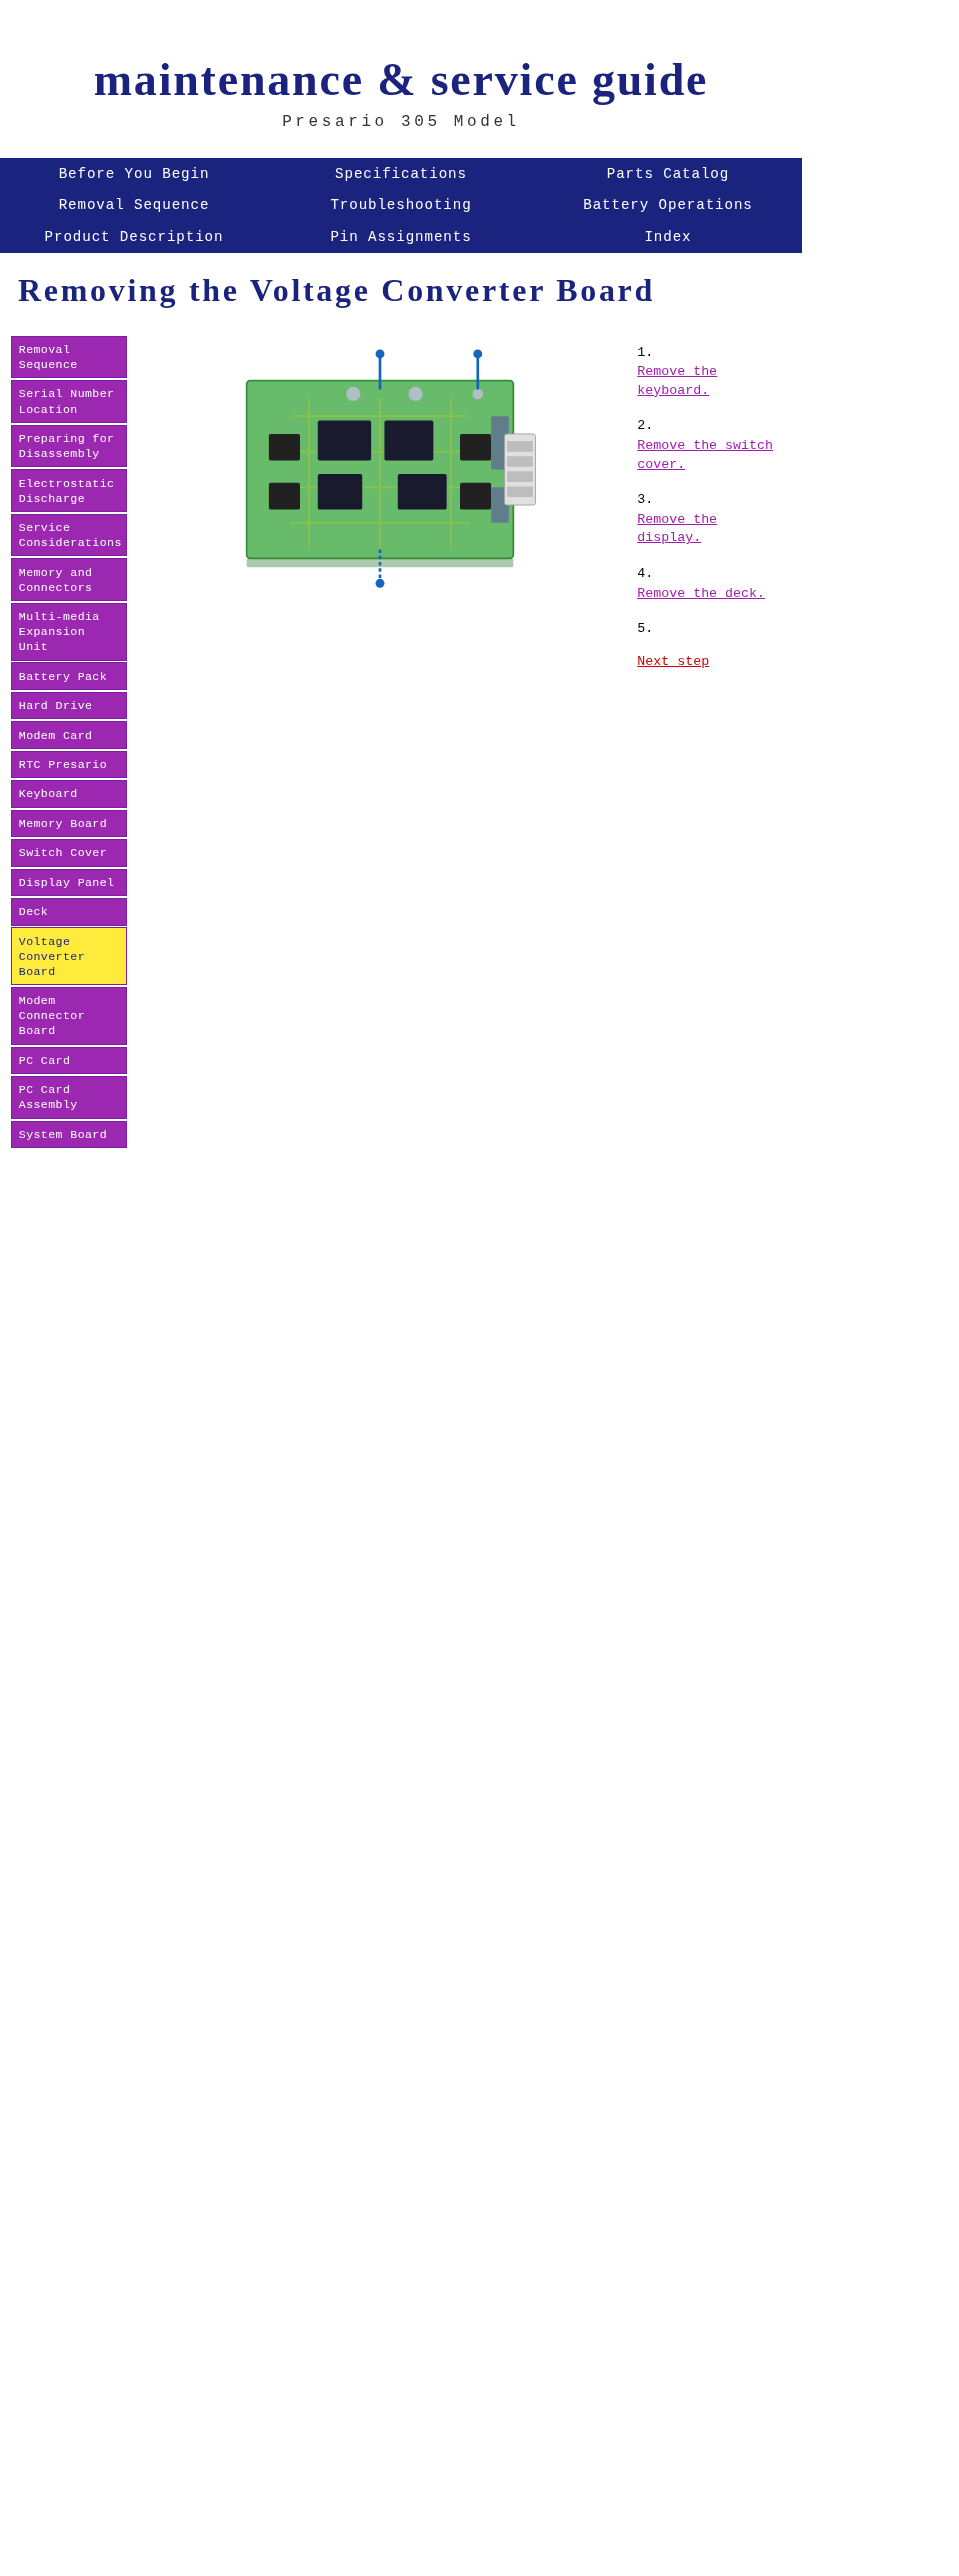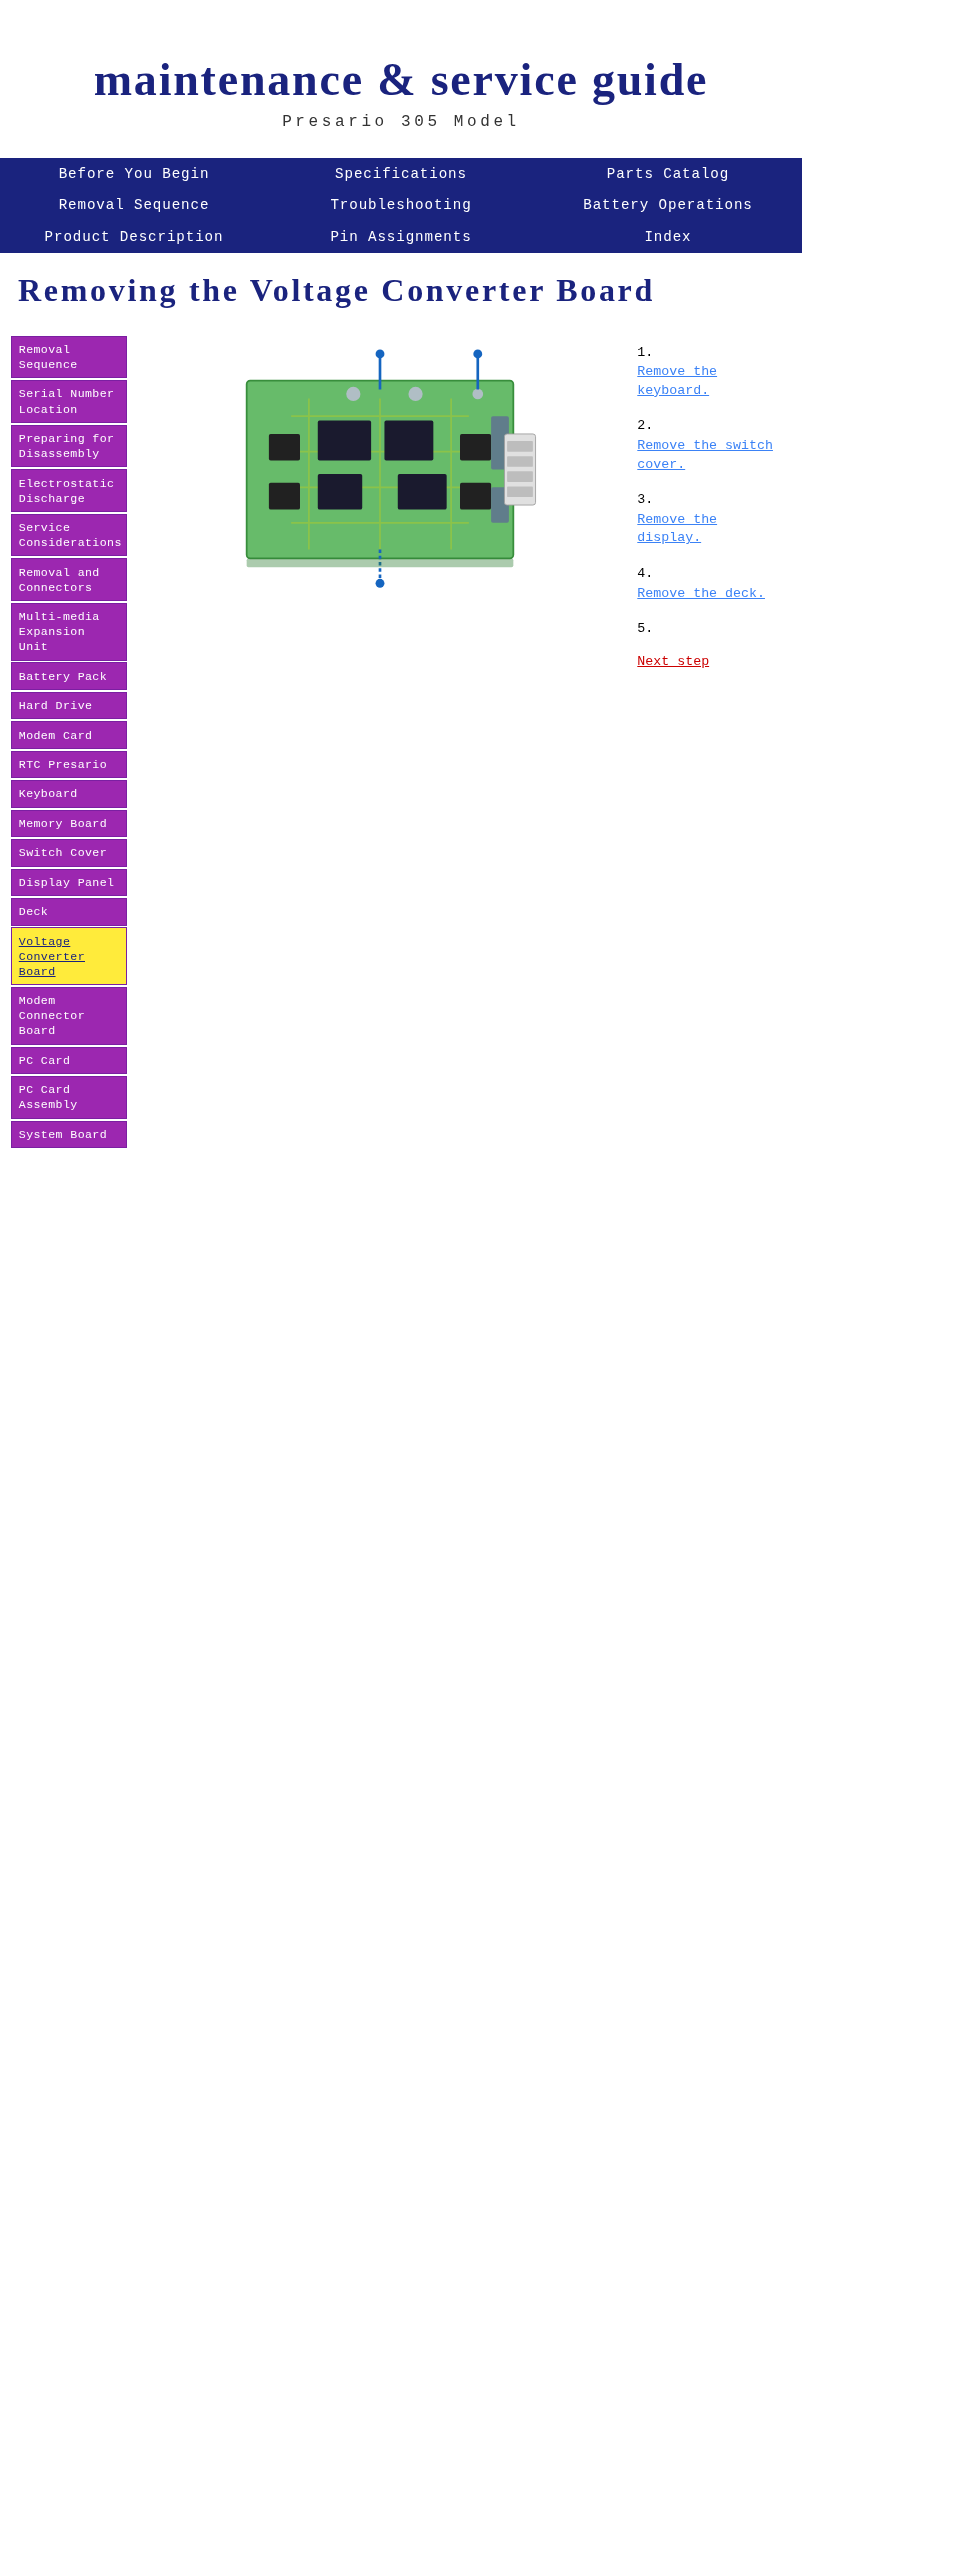--- a/index.html
+++ b/index.html
@@ -107,21 +107,20 @@
       line-height: 1.3;
       display: block;
     }
 
     .sidebar-item.active {
       background: #ffeb3b;
     }
 
     .sidebar-item.active a {
       color: #1a237e;
-      text-decoration: underline;
     }
 
     
     .image-area {
       flex: 1;
       display: flex;
       justify-content: center;
       align-items: flex-start;
       padding: 9px;
     }
@@ -147,21 +146,21 @@
       font-family: 'Courier New', Courier, monospace;
       font-size: 13.3px;
       color: #000000;
       display: block;
       margin-bottom: 3.6px;
     }
 
     .step-link {
       font-family: 'Courier New', Courier, monospace;
       font-size: 13.3px;
-      color: #3b82f6;
+      color: #a21caf;
       text-decoration: underline;
       cursor: pointer;
       display: block;
       line-height: 1.4;
     }
 
     .step-text {
       font-family: 'Courier New', Courier, monospace;
       font-size: 13.3px;
       color: #000000;
@@ -224,21 +223,21 @@
           <div class="sidebar-item">
             <a href="#">Preparing for Disassembly</a>
           </div>
           <div class="sidebar-item">
             <a href="#">Electrostatic Discharge</a>
           </div>
           <div class="sidebar-item">
             <a href="#">Service Considerations</a>
           </div>
           <div class="sidebar-item">
-            <a href="#">Removal and Connectors</a>
+            <a href="#">Memory and Connectors</a>
           </div>
           <div class="sidebar-item">
             <a href="#">Multi-media Expansion Unit</a>
           </div>
           <div class="sidebar-item">
             <a href="#">Battery Pack</a>
           </div>
           <div class="sidebar-item">
             <a href="#">Hard Drive</a>
           </div>

